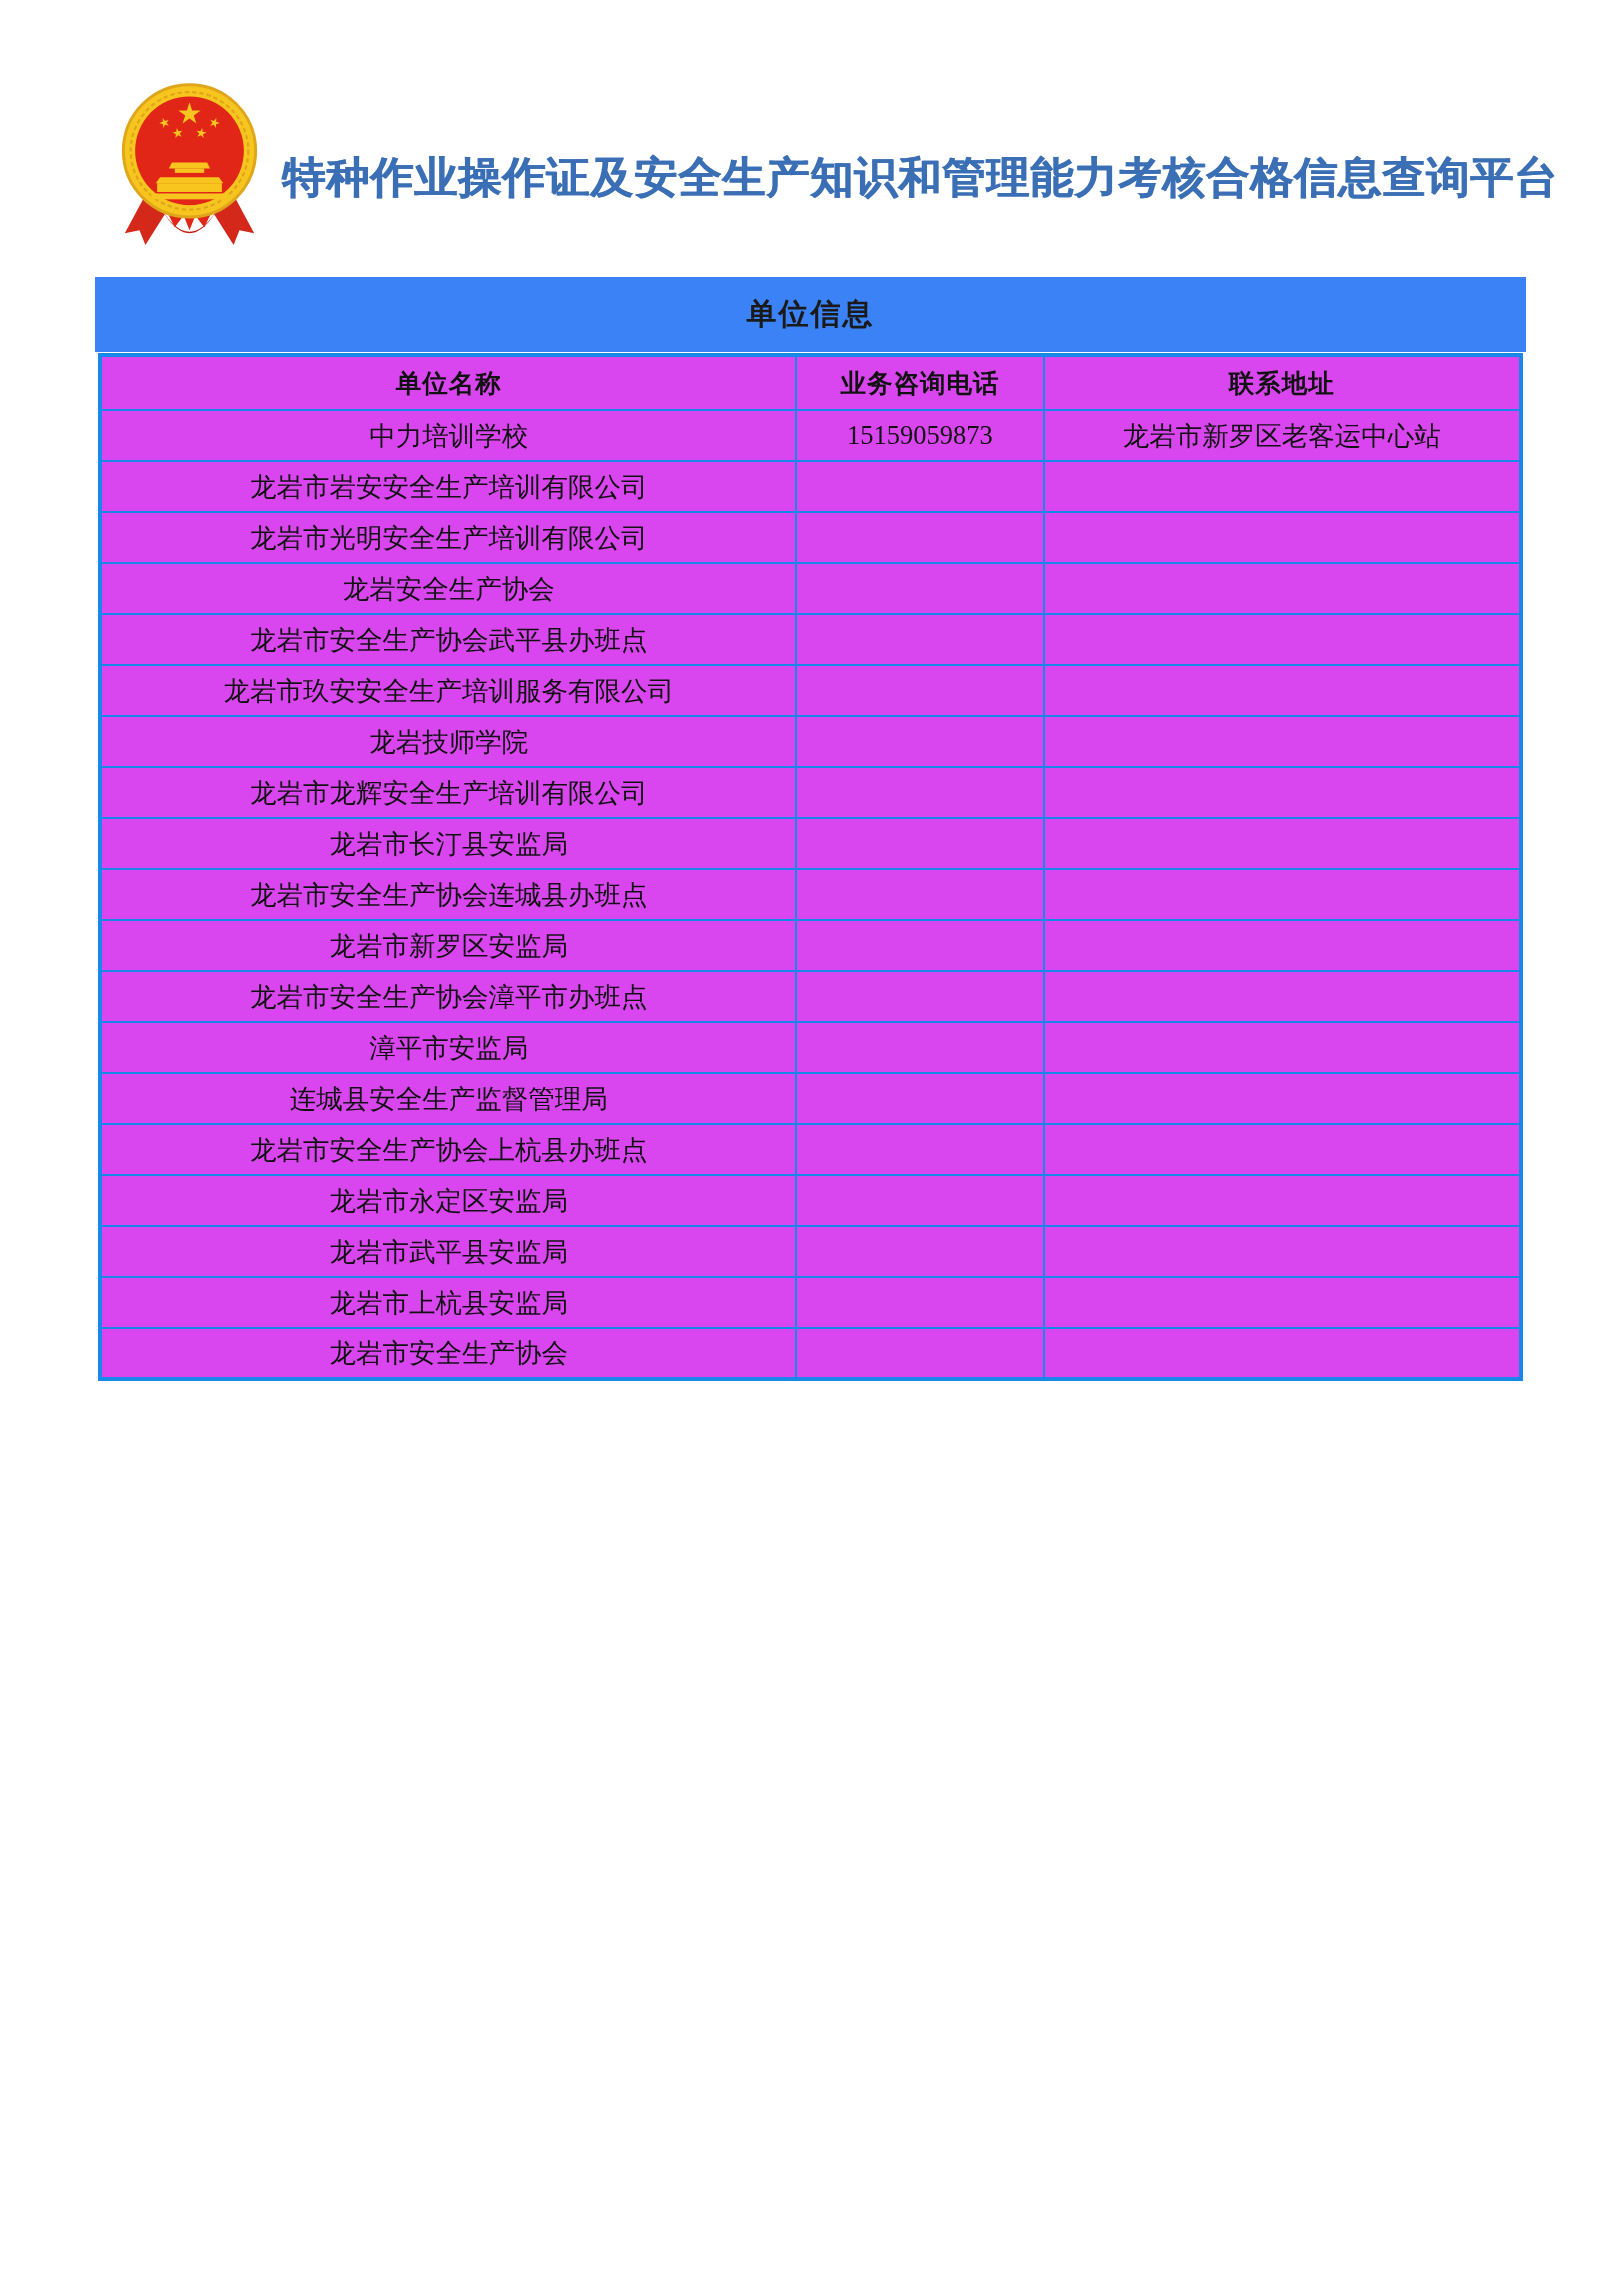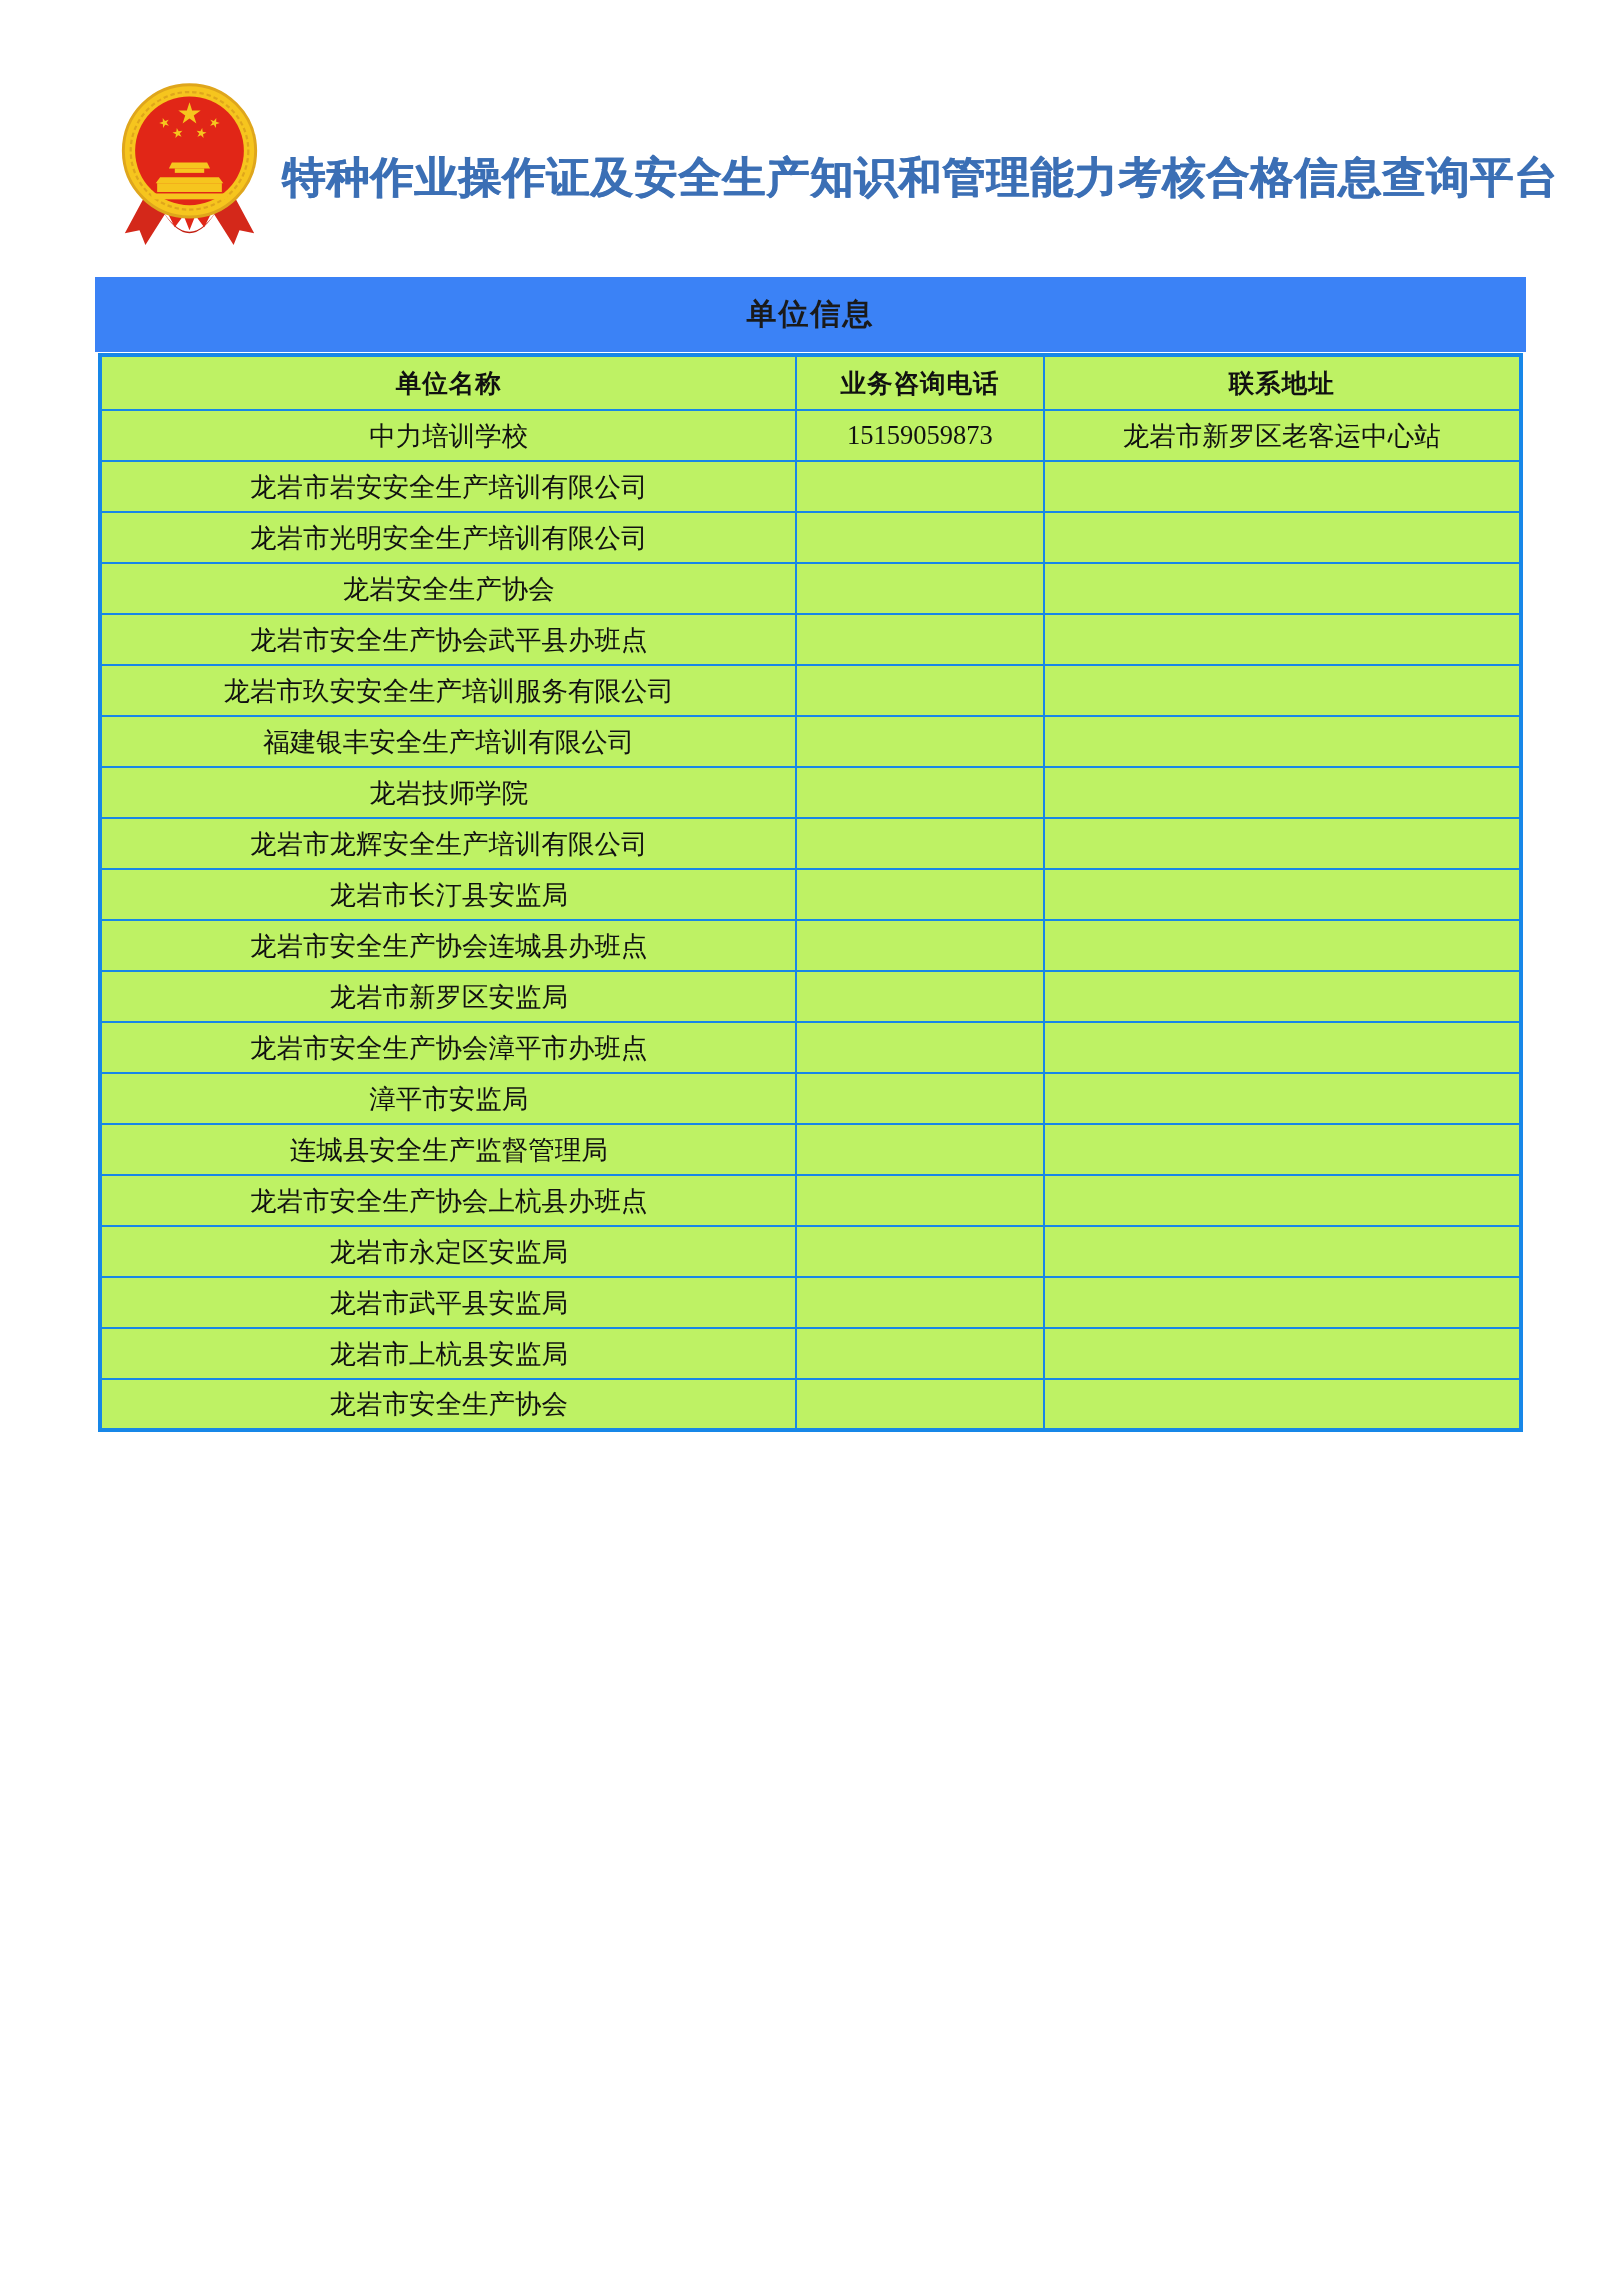--- a/index.html
+++ b/index.html
@@ -59,21 +59,21 @@
     letter-spacing: 2px;
   }
 
   
   .unit-table {
     position: absolute;
     left: 98px; top: 353px;
     width: 1425px;
     border-collapse: collapse;
     table-layout: fixed;
-    background: #bef264;
+    background: #d946ef;
   }
   .unit-table, .unit-table th, .unit-table td {
     border: 2.9px solid #1787e8;
   }
   .unit-table { border-width: 4.9px; }
   .unit-table th {
     height: 55px;
     font-family: "Liberation Sans", sans-serif;
     font-size: 25.5px;
     font-weight: 800;
@@ -177,25 +177,20 @@
             <td>龙岩市安全生产协会武平县办班点</td>
             <td></td>
             <td></td>
           </tr>
           <tr>
             <td>龙岩市玖安安全生产培训服务有限公司</td>
             <td></td>
             <td></td>
           </tr>
           <tr>
-            <td>福建银丰安全生产培训有限公司</td>
-            <td></td>
-            <td></td>
-          </tr>
-          <tr>
             <td>龙岩技师学院</td>
             <td></td>
             <td></td>
           </tr>
           <tr>
             <td>龙岩市龙辉安全生产培训有限公司</td>
             <td></td>
             <td></td>
           </tr>
           <tr>

